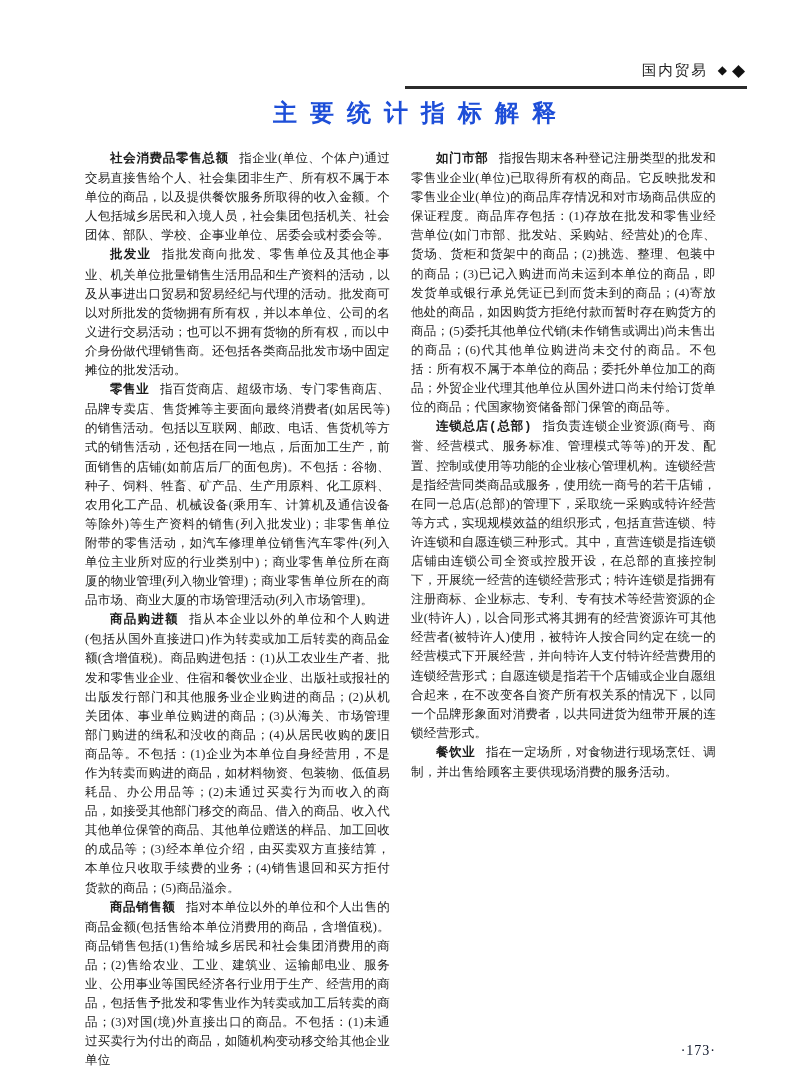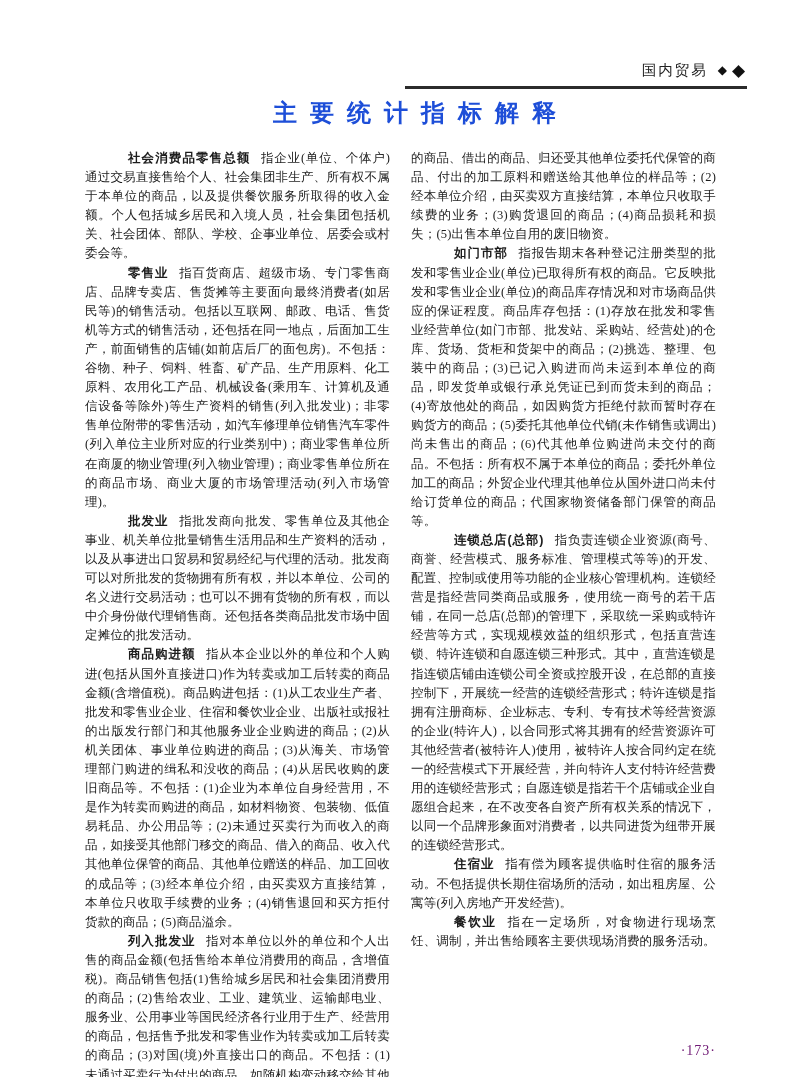--- a/index.html
+++ b/index.html
@@ -64,63 +64,60 @@
   .col { width: 305px; }
   .para {
     font-size: 12.5px;
     line-height: 19.1px;
     text-align: justify;
     text-indent: 2em;
     letter-spacing: 0.2px;
   }
   .para.cont { text-indent: 0; }
   .term {
-    font-family: Liberation Sans, sans-serif;
+    font-family: Liberation Mono, monospace;
     font-weight: 700;
     margin-right: 0.85em;
     letter-spacing: 0.5px;
-    margin-left: 18px;
   }
   .term:empty { margin-right: 0; display: none; }
   .page-number {
     position: absolute;
     right: 77px;
     bottom: 18px;
     font-size: 14px;
-    color: #701a75;
+    color: #0f172a;
     letter-spacing: 1px;
   }
 </style>
 </head>
 <body>
 
 <div class="page">
 
   <div class="header-block">
     <span class="header-label">国内贸易</span>
     <span class="diamond diamond-sm">◆</span>
     <span class="diamond diamond-lg">◆</span>
   </div>
   <div class="header-rule"></div>
 
   <h1 class="doc-title">主要统计指标解释</h1>
 
   <div class="columns">
     <div class="col">
       <p class="para"><b class="term">社会消费品零售总额</b><span>指企业(单位、个体户)通过交易直接售给个人、社会集团非生产、所有权不属于本单位的商品，以及提供餐饮服务所取得的收入金额。个人包括城乡居民和入境人员，社会集团包括机关、社会团体、部队、学校、企事业单位、居委会或村委会等。</span></p>
+      <p class="para"><b class="term">批发业</b><span>指批发商向批发、零售单位及其他企事业、机关单位批量销售生活用品和生产资料的活动，以及从事进出口贸易和贸易经纪与代理的活动。批发商可以对所批发的货物拥有所有权，并以本单位、公司的名义进行交易活动；也可以不拥有货物的所有权，而以中介身份做代理销售商。还包括各类商品批发市场中固定摊位的批发活动。</span></p>
       <p class="para"><b class="term">零售业</b><span>指百货商店、超级市场、专门零售商店、品牌专卖店、售货摊等主要面向最终消费者(如居民等)的销售活动。包括以互联网、邮政、电话、售货机等方式的销售活动，还包括在同一地点，后面加工生产，前面销售的店铺(如前店后厂的面包房)。不包括：谷物、种子、饲料、牲畜、矿产品、生产用原料、化工原料、农用化工产品、机械设备(乘用车、计算机及通信设备等除外)等生产资料的销售(列入批发业)；非零售单位附带的零售活动，如汽车修理单位销售汽车零件(列入单位主业所对应的行业类别中)；商业零售单位所在商厦的物业管理(列入物业管理)；商业零售单位所在的商品市场、商业大厦的市场管理活动(列入市场管理)。</span></p>
-      <p class="para"><b class="term">批发业</b><span>指批发商向批发、零售单位及其他企事业、机关单位批量销售生活用品和生产资料的活动，以及从事进出口贸易和贸易经纪与代理的活动。批发商可以对所批发的货物拥有所有权，并以本单位、公司的名义进行交易活动；也可以不拥有货物的所有权，而以中介身份做代理销售商。还包括各类商品批发市场中固定摊位的批发活动。</span></p>
       <p class="para"><b class="term">商品购进额</b><span>指从本企业以外的单位和个人购进(包括从国外直接进口)作为转卖或加工后转卖的商品金额(含增值税)。商品购进包括：(1)从工农业生产者、批发和零售业企业、住宿和餐饮业企业、出版社或报社的出版发行部门和其他服务业企业购进的商品；(2)从机关团体、事业单位购进的商品；(3)从海关、市场管理部门购进的缉私和没收的商品；(4)从居民收购的废旧商品等。不包括：(1)企业为本单位自身经营用，不是作为转卖而购进的商品，如材料物资、包装物、低值易耗品、办公用品等；(2)未通过买卖行为而收入的商品，如接受其他部门移交的商品、借入的商品、收入代其他单位保管的商品、其他单位赠送的样品、加工回收的成品等；(3)经本单位介绍，由买卖双方直接结算，本单位只收取手续费的业务；(4)销售退回和买方拒付货款的商品；(5)商品溢余。</span></p>
-      <p class="para"><b class="term">列入批发业</b><span>指对本单位以外的单位和个人出售的商品金额(包括售给本单位消费用的商品，含增值税)。商品销售包括(1)售给城乡居民和社会集团消费用的商品；(2)售给农业、工业、建筑业、运输邮电业、服务业、公用事业等国民经济各行业用于生产、经营用的商品，包括售予批发和零售业作为转卖或加工后转卖的商品；(3)对国(境)外直接出口的商品。不包括：(1)未通过买卖行为付出的商品，如随机构变动移交给其他企业单位</span></p>
+      <p class="para"><b class="term">商品销售额</b><span>指对本单位以外的单位和个人出售的商品金额(包括售给本单位消费用的商品，含增值税)。商品销售包括(1)售给城乡居民和社会集团消费用的商品；(2)售给农业、工业、建筑业、运输邮电业、服务业、公用事业等国民经济各行业用于生产、经营用的商品，包括售予批发和零售业作为转卖或加工后转卖的商品；(3)对国(境)外直接出口的商品。不包括：(1)未通过买卖行为付出的商品，如随机构变动移交给其他企业单位</span></p>
     </div>
     <div class="col">
-      <p class="para cont"><span>的商品、借出的商品、归还受其他单位委托代保管的商品、付出的加工原料和赠送给其他单位的样品等；(2)经本单位介绍，由买卖双方直接结算，本单位只收取手续费的业务；(3)购货退回的商品；(4)商品损耗和损失；(5)出售本单位自用的废旧物资。</span></p>
       <p class="para"><b class="term">如门市部</b><span>指报告期末各种登记注册类型的批发和零售业企业(单位)已取得所有权的商品。它反映批发和零售业企业(单位)的商品库存情况和对市场商品供应的保证程度。商品库存包括：(1)存放在批发和零售业经营单位(如门市部、批发站、采购站、经营处)的仓库、货场、货柜和货架中的商品；(2)挑选、整理、包装中的商品；(3)已记入购进而尚未运到本单位的商品，即发货单或银行承兑凭证已到而货未到的商品；(4)寄放他处的商品，如因购货方拒绝付款而暂时存在购货方的商品；(5)委托其他单位代销(未作销售或调出)尚未售出的商品；(6)代其他单位购进尚未交付的商品。不包括：所有权不属于本单位的商品；委托外单位加工的商品；外贸企业代理其他单位从国外进口尚未付给订货单位的商品；代国家物资储备部门保管的商品等。</span></p>
       <p class="para"><b class="term">连锁总店(总部)</b><span>指负责连锁企业资源(商号、商誉、经营模式、服务标准、管理模式等等)的开发、配置、控制或使用等功能的企业核心管理机构。连锁经营是指经营同类商品或服务，使用统一商号的若干店铺，在同一总店(总部)的管理下，采取统一采购或特许经营等方式，实现规模效益的组织形式，包括直营连锁、特许连锁和自愿连锁三种形式。其中，直营连锁是指连锁店铺由连锁公司全资或控股开设，在总部的直接控制下，开展统一经营的连锁经营形式；特许连锁是指拥有注册商标、企业标志、专利、专有技术等经营资源的企业(特许人)，以合同形式将其拥有的经营资源许可其他经营者(被特许人)使用，被特许人按合同约定在统一的经营模式下开展经营，并向特许人支付特许经营费用的连锁经营形式；自愿连锁是指若干个店铺或企业自愿组合起来，在不改变各自资产所有权关系的情况下，以同一个品牌形象面对消费者，以共同进货为纽带开展的连锁经营形式。</span></p>
-      <p class="para"><b class="term">住宿业</b><span>指有偿为顾客提供临时住宿的服务活动。不包括提供长期住宿场所的活动，如出租房屋、公寓等(列入房地产开发经营)。</span></p>
       <p class="para"><b class="term">餐饮业</b><span>指在一定场所，对食物进行现场烹饪、调制，并出售给顾客主要供现场消费的服务活动。</span></p>
 
     </div>
   </div>
 
   <div class="page-number">·173·</div>
 
 </div>
 
 </body></html>

